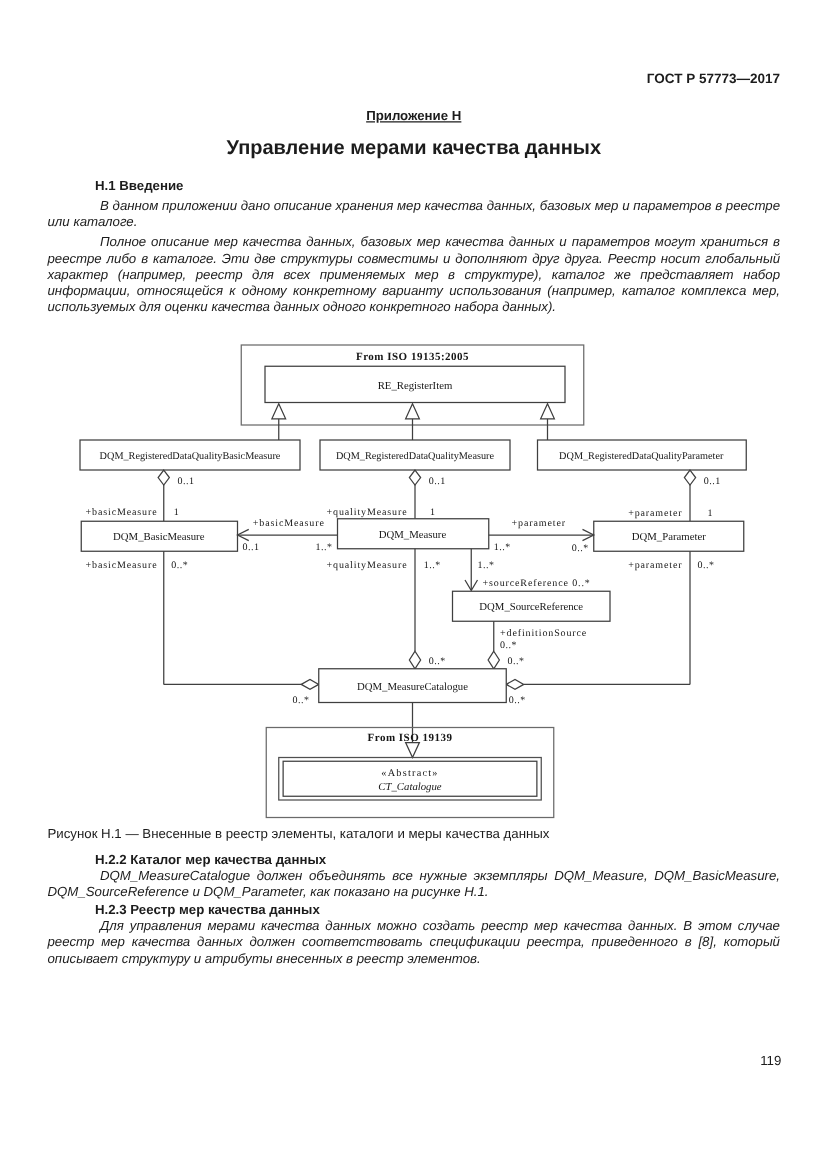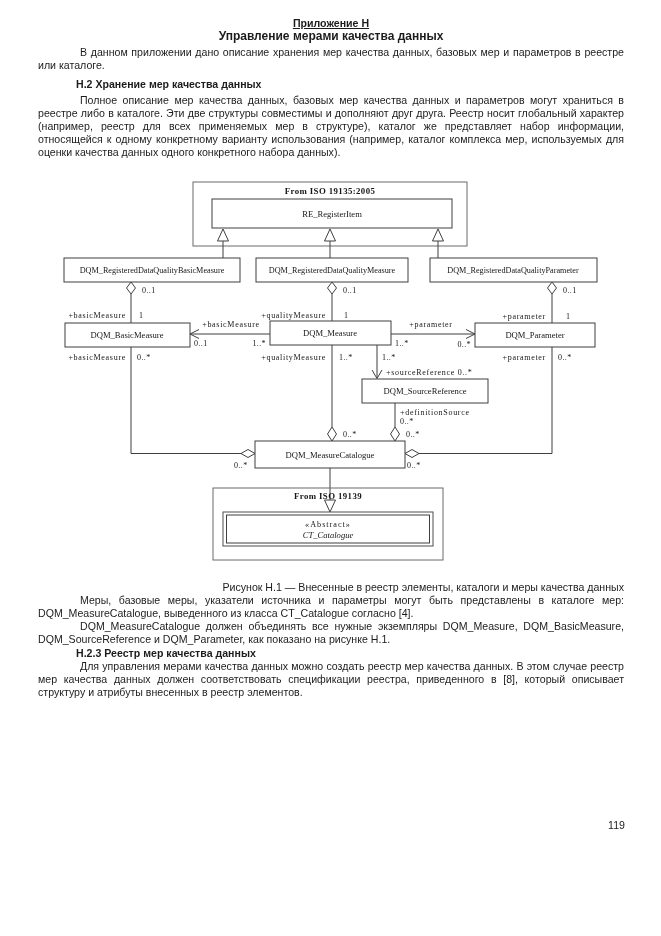--- a/index.html
+++ b/index.html
@@ -10,33 +10,33 @@
     background:#ffffff;
     font-family:"Liberation Sans", sans-serif;
     font-size:10.6px; line-height:13px;
     color:#1c1c1c;
     overflow:hidden;
   }
   .content { padding:0 37px 0 38px; }
   .doc-header { padding-top:57px; text-align:right; font-weight:700; font-size:10.8px; }
   .center-bold { text-align:center; font-weight:700;text-decoration:underline; }
   .app-label { margin-top:17px; }
-  .doc-title { text-align:center; font-weight:700; font-size:12px; }
+  .doc-title { margin-top:12px; text-align:center; font-weight:700; font-size:16px; }
   h3 { font-size:10.6px; line-height:13px; margin:0; padding-left:38px; font-weight:700; }
   .h-n1 { margin-top:18px; }
   .h-n2 { margin-top:6px; }
   .h-n21 { margin-top:5px; }
   .h-n22 { margin-top:8px; }
   .h-n23 { margin-top:1px; }
-  p.body { margin:3px 0 0 0; text-align:justify; text-indent:42px; }
+  p.body { margin:3px 0 0 0; text-align:justify; text-indent:42px;font-style:italic; }
   p.tight { margin-top:0; }
   .figure { margin-top:21px; }
   .figure svg { display:block; }
-  .caption { margin-top:19px; text-align:right; }
-  .page-number { position:absolute; right:36px; top:819px; }
+  .caption { margin-top:5px; text-align:left; }
+  .page-number { position:absolute; right:36px; top:843px; }
 
   
   .d-box   { fill:#ffffff; stroke:#3f3f3f; stroke-width:1; }
   .d-pkg   { fill:none; stroke:#4f4f4f; stroke-width:1; }
   .d-pkg2  { fill:none; stroke:#6a6a6a; stroke-width:1; }
   .d-line  { stroke:#3f3f3f; stroke-width:1; fill:none; }
   .d-open  { stroke:#3f3f3f; stroke-width:1; fill:none; }
   .d-dia   { fill:#ffffff; stroke:#3f3f3f; stroke-width:1; }
   .d-tri   { fill:#ffffff; stroke:#3f3f3f; stroke-width:1; }
   .t-cls   { font-family:"Liberation Serif","DejaVu Serif",serif; font-size:8.6px; fill:#161616; text-anchor:middle; }
@@ -48,28 +48,29 @@
   .t-ital  { font-family:"Liberation Serif","DejaVu Serif",serif; font-size:8.6px; font-style:italic; fill:#161616; text-anchor:middle; }
   .a-end   { text-anchor:end; }
   .a-mid   { text-anchor:middle; }
 </style>
 </head>
 <body>
 
 <div class="page">
   <div class="content">
 
+    <div class="doc-header">ГОСТ Р 57773—2017</div>
 
     <div class="center-bold app-label">Приложение Н</div>
 
     <div class="doc-title">Управление мерами качества данных</div>
 
+    <h3 class="h-n1">Н.1 Введение</h3>
     <p class="body">В данном приложении дано описание хранения мер качества данных, базовых мер и параметров в реестре или каталоге.</p>
 
-    <h3 class="h-n2">Н.2 Хранение мер качества данных</h3>
     <p class="body">Полное описание мер качества данных, базовых мер качества данных и параметров могут храниться в реестре либо в каталоге. Эти две структуры совместимы и дополняют друг друга. Реестр носит глобальный характер (например, реестр для всех применяемых мер в структуре), каталог же представляет набор информации, относящейся к одному конкретному варианту использования (например, каталог комплекса мер, используемых для оценки качества данных одного конкретного набора данных).</p>
 
     <div class="figure">
       <svg width="586" height="382" viewBox="38 310 586 382" xmlns="http://www.w3.org/2000/svg">
 
         <g>
           <rect class="d-pkg2" x="193" y="312" width="274" height="64"></rect>
           <text class="t-pkg" x="330" y="324">From ISO 19135:2005</text>
           <rect class="d-box" x="212" y="329" width="240" height="29"></rect>
           <text class="t-cls" x="332" y="347">RE_RegisterItem</text>
@@ -212,21 +213,21 @@
           <rect class="d-pkg" x="223" y="642" width="210" height="34"></rect>
           <rect class="d-box" x="226.5" y="645" width="203" height="28"></rect>
           <text class="t-stereo" x="328" y="657">«Abstract»</text>
           <text class="t-ital" x="328" y="668">CT_Catalogue</text>
         </g>
       </svg>
     </div>
 
     <div class="caption">Рисунок Н.1 — Внесенные в реестр элементы, каталоги и меры качества данных</div>
 
-    <p class="body tight">Меры, базовые меры, указатели источника и параметры могут быть представлены в каталоге мер: DQM_MeasureCatalogue, выведенного из класса CT_Catalogue согласно [4].</p>
+    <h3 class="h-n22">Н.2.2 Каталог мер качества данных</h3>
     <p class="body tight">DQM_MeasureCatalogue должен объединять все нужные экземпляры DQM_Measure, DQM_BasicMeasure, DQM_SourceReference и DQM_Parameter, как показано на рисунке Н.1.</p>
 
     <h3 class="h-n23">Н.2.3 Реестр мер качества данных</h3>
     <p class="body tight">Для управления мерами качества данных можно создать реестр мер качества данных. В этом случае реестр мер качества данных должен соответствовать спецификации реестра, приведенного в [8], который описывает структуру и атрибуты внесенных в реестр элементов.</p>
 
   </div>
 
   <div class="page-number">119</div>
 </div>
 

